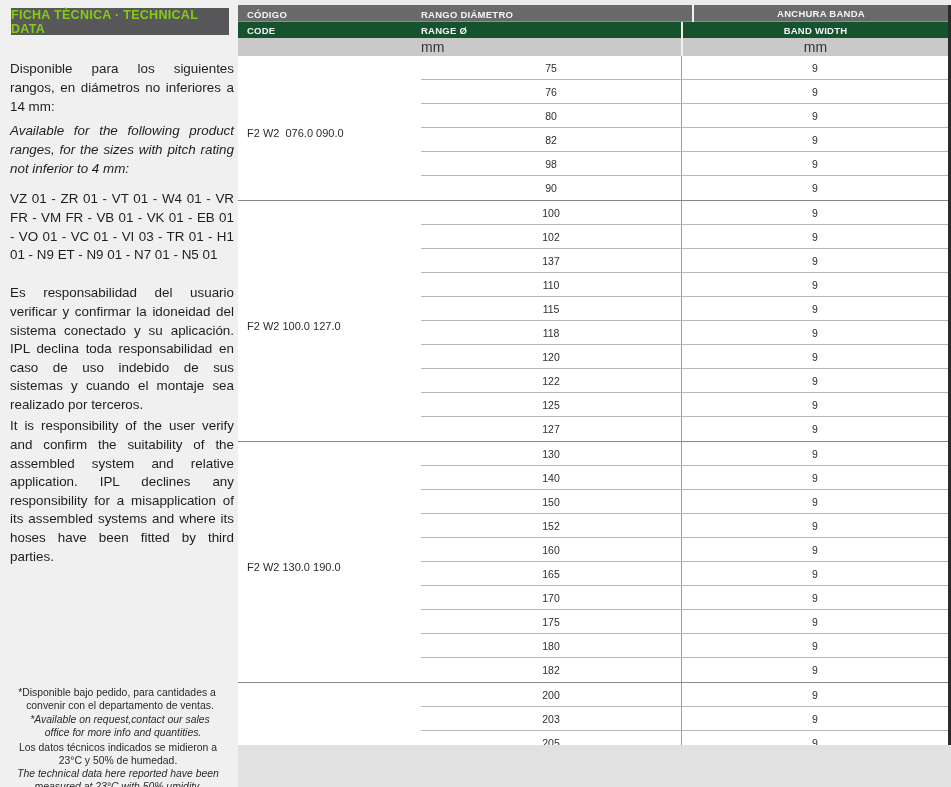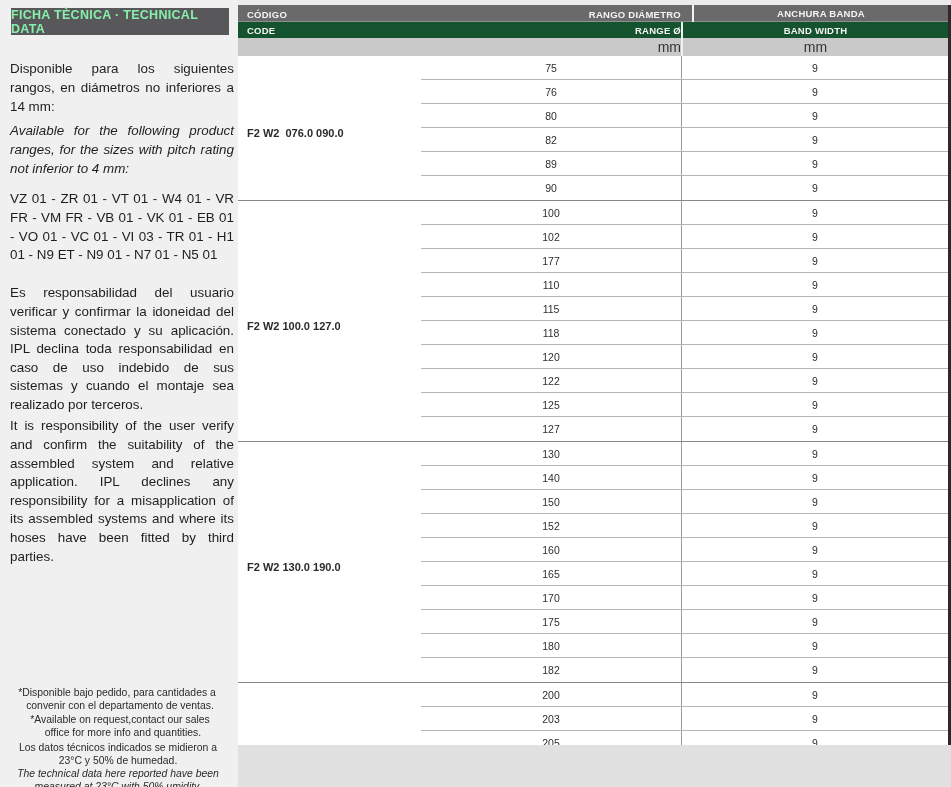--- a/index.html
+++ b/index.html
@@ -5,51 +5,51 @@
   html,body{margin:0;padding:0;}
   body{
     width:951px;height:787px;position:relative;overflow:hidden;
     background:#ecebec;
     font-family:"Liberation Sans","DejaVu Sans",sans-serif;
   }
   
   .sidebar{position:absolute;left:0;top:0;width:238px;height:787px;background:#f1f0f1;}
   .banner{
     position:absolute;left:11px;top:8px;width:218px;height:27px;
-    background:#58585a;color:#86efac;font-weight:bold;font-size:12.5px;
+    background:#58585a;color:#84cc16;font-weight:bold;font-size:12.5px;
     display:flex;align-items:center;justify-content:center;letter-spacing:.3px;
   }
   .para{
     position:absolute;left:10px;width:224px;
     font-size:13.4px;line-height:18.6px;color:#1e1e1e;text-align:justify;
   }
   .italic{font-style:italic;}
   .p1{top:47px}.p2{top:109px}.p3{top:177px}.p4{top:271px}.p5{top:404px}
   .fn{position:absolute;font-size:10.4px;line-height:13px;color:#2a2a2a;text-align:center;}
   .fn1{left:18px;top:676px;width:204px;text-indent:-6px;}
-  .fn2{left:23px;top:703px;width:200px;text-indent:-6px;}
+  .fn2{left:23px;top:703px;width:200px;font-style:italic;text-indent:-6px;}
   .fn3{left:8px;top:731px;width:220px;}
   .fn4{left:8px;top:757px;width:220px;font-style:italic;}
   
   .table{position:absolute;left:238px;top:5px;width:710px;background:#ffffff;}
   .hrow{display:flex;color:#f5f5f5;font-weight:bold;font-size:9.5px;letter-spacing:.25px;}
   .hrow1{height:17px;background:#6a6a6a;box-shadow:inset 0 -1px 0 #8f8f8f;gap:11px;}
   .hrow2{height:16px;background:#14532d;}
   .mmrow{height:18px;background:#c9c9c9;color:#333333;display:flex;font-weight:normal;font-size:14px;}
   .hleft{width:443px;position:relative;}
   .hright{flex:1;border-left:2px solid #f2f2f2;display:flex;align-items:center;justify-content:center;}
   .h-code{position:absolute;left:9px;top:50%;transform:translateY(-50%);}
-  .h-dia{position:absolute;left:183px;width:260px;text-align:right;top:50%;transform:translateY(-50%);}
+  .h-dia{position:absolute;left:183px;width:260px;text-align:left;top:50%;transform:translateY(-50%);}
   .tbody{background:#ffffff;}
   .group{display:flex;border-bottom:1px solid #888888;}
   .group:last-child{border-bottom:2px solid #4d4d4d;}
   .gcode{
     width:183px;box-sizing:border-box;padding-left:9px;
     display:flex;align-items:center;
-    font-weight:bold;font-size:11px;color:#2b2b2b;white-space:pre;margin-top:9px;
+    font-weight:normal;font-size:11px;color:#2b2b2b;white-space:pre;margin-top:9px;
   }
   .grows{flex:1;}
   .srow{display:flex;height:24px;box-sizing:border-box;border-bottom:1px solid #b6b6b6;
         font-size:10.5px;color:#2e2e2e;}
   .srow:last-child{border-bottom:none;}
   .dia{width:260px;display:flex;align-items:center;justify-content:center;}
   .band{flex:1;border-left:1px solid #9c9c9c;display:flex;align-items:center;justify-content:center;}
   .right-bar{position:absolute;left:948px;top:5px;width:3px;height:740px;background:#2b2b2b;}
   .bottom-strip{position:absolute;left:238px;top:745px;width:713px;height:42px;background:#e2e1e2;}
 </style>
@@ -106,42 +106,42 @@
           </div>
           <div class="srow">
             <div class="dia">80</div>
             <div class="band">9</div>
           </div>
           <div class="srow">
             <div class="dia">82</div>
             <div class="band">9</div>
           </div>
           <div class="srow">
-            <div class="dia">89</div>
+            <div class="dia">98</div>
             <div class="band">9</div>
           </div>
           <div class="srow">
             <div class="dia">90</div>
             <div class="band">9</div>
           </div>
         </div>
       </div>
       <div class="group">
         <div class="gcode">F2 W2 100.0 127.0</div>
         <div class="grows">
           <div class="srow">
             <div class="dia">100</div>
             <div class="band">9</div>
           </div>
           <div class="srow">
             <div class="dia">102</div>
             <div class="band">9</div>
           </div>
           <div class="srow">
-            <div class="dia">177</div>
+            <div class="dia">137</div>
             <div class="band">9</div>
           </div>
           <div class="srow">
             <div class="dia">110</div>
             <div class="band">9</div>
           </div>
           <div class="srow">
             <div class="dia">115</div>
             <div class="band">9</div>
           </div>

